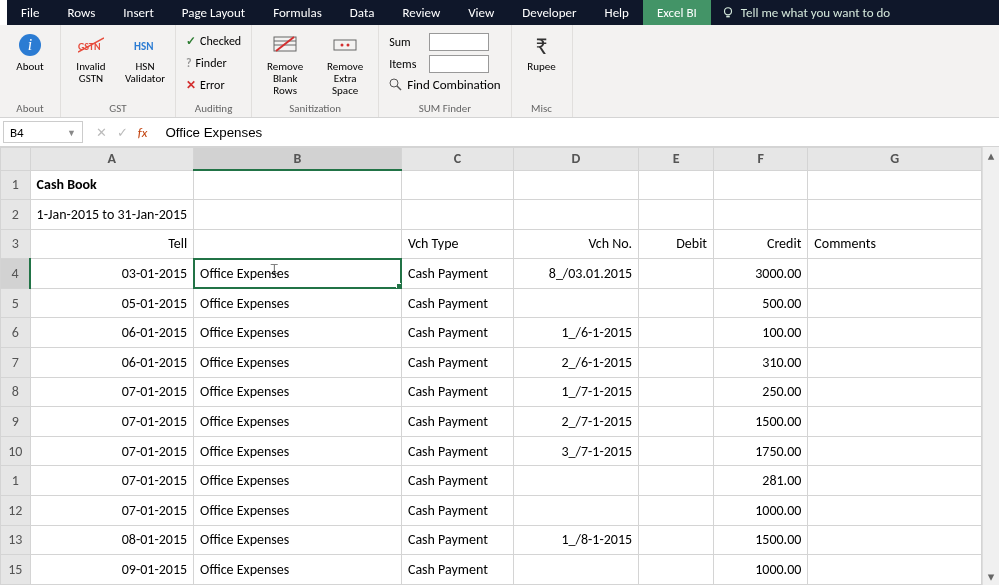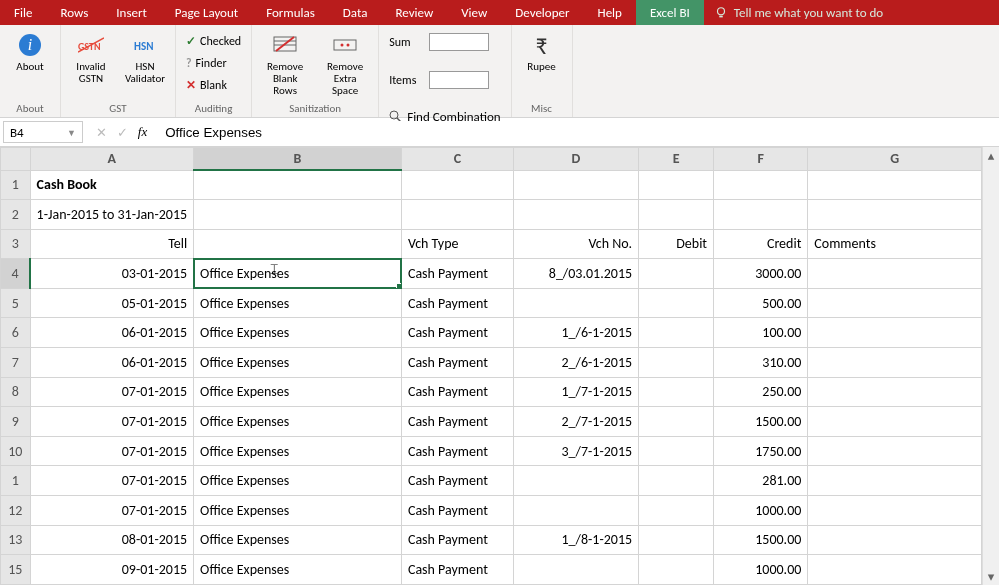--- a/index.html
+++ b/index.html
@@ -1,37 +1,37 @@
 <!DOCTYPE html>
 <html><head>
 <meta charset="utf-8">
 <style>
 * { box-sizing: border-box; margin: 0; padding: 0; }
 body { font-family: "Segoe UI", Calibri, Arial, sans-serif; font-size: 13px; background: #fff; width: 999px; height: 585px; overflow: hidden; }
-.ribbon-tabs { display: flex; background: #b91c1c; color: #fff; height: 25px; align-items: center; }
+.ribbon-tabs { display: flex; background: #0f172a; color: #fff; height: 25px; align-items: center; margin-left: 7px; }
 .ribbon-tab { padding: 0 14px; height: 25px; display: flex; align-items: center; cursor: pointer; }
 .ribbon-tab.active { background: #439467; }
 .tell-me { display: flex; align-items: center; margin-left: 10px; color: #d5e9dc; }
 .tell-me svg { margin-right: 6px; }
 .ribbon { display: flex; background: #f3f2f1; border-bottom: 1px solid #d4d4d4; height: 93px; }
 .ribbon-group { display: flex; flex-direction: column; padding: 4px 6px 2px 6px; border-right: 1px solid #e1dfdd; align-items: center; justify-content: space-between; }
 .ribbon-group-label { font-size: 11px; color: #666; text-align: center; margin-top: 2px; }
 .group-row { display: flex; gap: 6px; }
 .big-btn { display: flex; flex-direction: column; align-items: center; width: 48px; padding: 2px; cursor: pointer; }
 .big-btn .icon { width: 28px; height: 28px; display: flex; align-items: center; justify-content: center; margin-bottom: 2px; }
 .big-btn .lbl { font-size: 11px; text-align: center; line-height: 12px; }
 .stack { display: flex; flex-direction: column; gap: 2px; padding: 2px 4px; }
 .stack-item { display: flex; align-items: center; gap: 4px; font-size: 12px; height: 20px; cursor: pointer; }
 .sum-row { display: flex; align-items: center; gap: 6px; font-size: 12px; height: 22px; }
 .sum-input { width: 60px; height: 18px; border: 1px solid #999; }
 .find-combo { display: flex; align-items: center; gap: 4px; cursor: pointer; margin-top: 2px; }
 .formula-bar { display: flex; align-items: center; border-bottom: 1px solid #d4d4d4; height: 29px; background: #fff; }
 .name-box { width: 80px; border: 1px solid #ccc; margin: 3px; padding: 2px 6px; display: flex; justify-content: space-between; align-items: center; height: 22px; }
 .fb-btns { display: flex; align-items: center; gap: 10px; color: #bbb; margin: 0 10px; }
-.fb-fx { color: #000000; font-style: italic; font-family: Liberation Serif, serif; }
+.fb-fx { color: #c2410c; font-style: italic; }
 .fb-input { flex: 1; padding: 2px 8px; height: 22px; border: none; }
 .grid-wrap { display: flex; height: calc(585px - 25px - 93px - 29px); overflow: hidden; }
 .grid-table { border-collapse: collapse; width: 100%; }
 .grid-table th, .grid-table td { border: 1px solid #d4d4d4; height: 25px; padding: 2px 6px; font-size: 14px; font-family: Calibri, Arial, sans-serif; white-space: nowrap; overflow: hidden; }
 .col-hdr, .corner { background: #e6e6e6; text-align: center; position: relative; height: 22px !important; font-size: 13px; color: #555; }
 .row-hdr { background: #e6e6e6; text-align: center; color: #555; width: 30px; font-size: 13px; }
 .col-hdr.sel-col { background: #d2d2d2; border-bottom: 2px solid #217346; }
 .row-hdr.sel-row { background: #d2d2d2; border-right: 2px solid #217346; }
 .sel-cell { outline: 2px solid #217346; outline-offset: -1px; position: relative; }
 .sel-cell::after { content: ""; position: absolute; right: -3px; bottom: -3px; width: 6px; height: 6px; background: #217346; border: 1px solid #fff; }
@@ -107,21 +107,21 @@
       <div class="stack-item">
           <span style="color:#2e7d32;font-weight:bold">✓</span>
           <span>Checked</span>
         </div>
       <div class="stack-item">
           <span style="color:#999;font-weight:bold">?</span>
           <span>Finder</span>
         </div>
       <div class="stack-item">
           <span style="color:#d32f2f;font-weight:bold">✕</span>
-          <span>Blank</span>
+          <span>Error</span>
         </div>
     </div>
     <div class="ribbon-group-label">Auditing</div>
   </div>
 
   <div class="ribbon-group">
     <div class="group-row">
       <div class="big-btn" style="width:54px">
         <span class="icon">
             <svg width="26" height="20">
@@ -141,21 +141,21 @@
               <circle cx="16" cy="10" r="1.5" fill="#d32f2f"></circle>
             </svg>
           </span>
         <span class="lbl">Remove Extra Space</span>
       </div>
     </div>
     <div class="ribbon-group-label">Sanitization</div>
   </div>
 
   <div class="ribbon-group">
-    <div class="stack" style="gap:16px">
+    <div class="stack" style="gap:0">
       <div class="sum-row">
           <span style="width:34px">Sum</span>
           <input class="sum-input" style="">
         </div>
       <div class="sum-row">
           <span style="width:34px">Items</span>
           <input class="sum-input" style="">
         </div>
       <div class="find-combo">
           <svg width="14" height="14">

